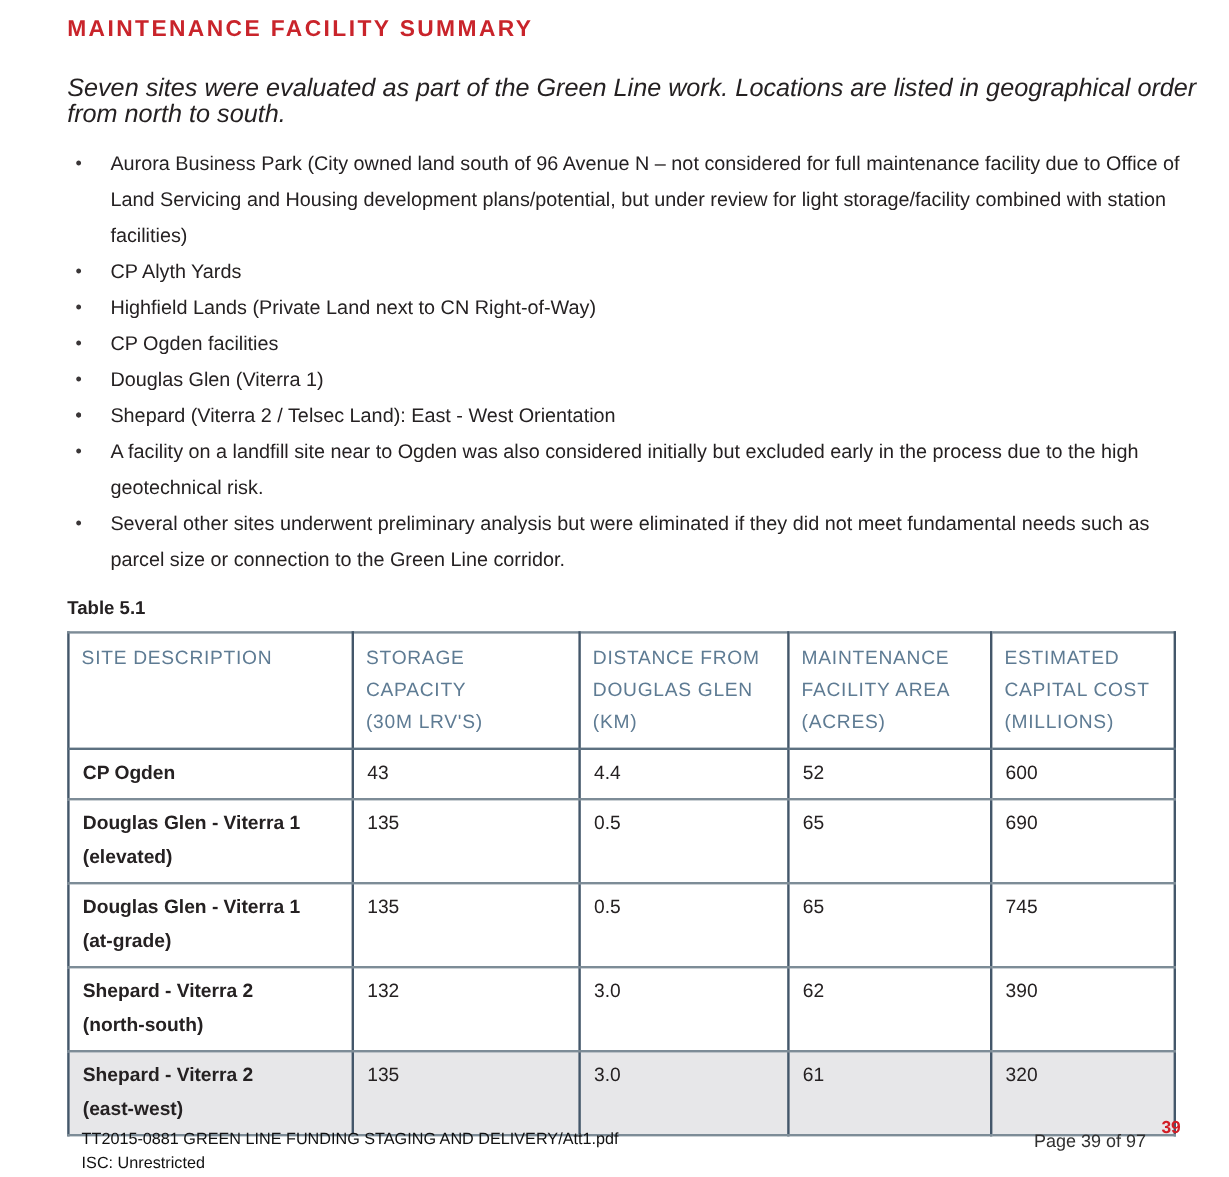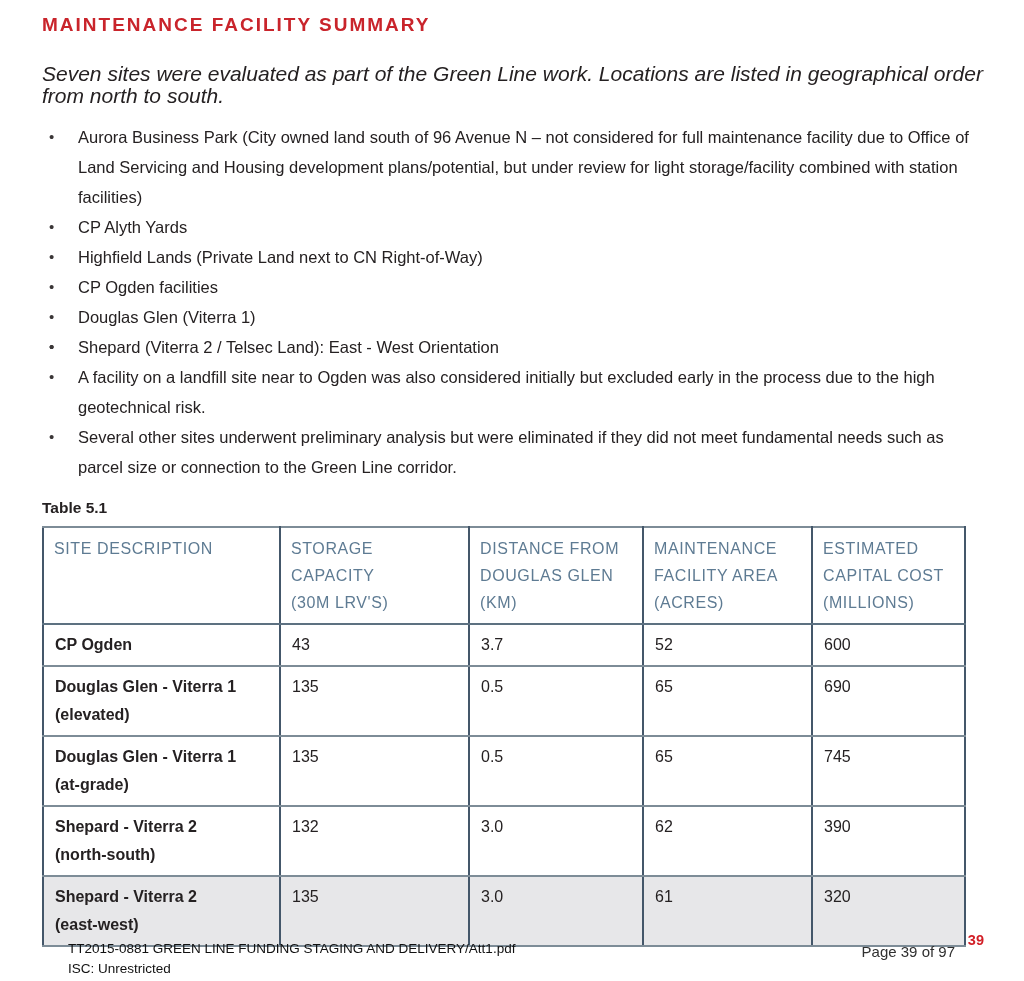--- a/index.html
+++ b/index.html
@@ -5,21 +5,21 @@
   * { box-sizing: border-box; }
   html, body { margin: 0; padding: 0; }
   body {
     width: 1024px; height: 981px;
     background: #ffffff;
     font-family: "Liberation Sans", sans-serif;
     color: #252122;
     position: relative;
     overflow: hidden;
   }
-  .content { position: absolute; left: 42px; top: 0; width: 944px; }
+  .content { position: absolute; left: 56px; top: 0; width: 944px; }
 
   .page-title {
     margin: 14px 0 0 0;
     font-size: 19px;
     font-weight: bold;
     letter-spacing: 2px;
     color: #c9242b;
   }
   .intro {
     margin: 27px 0 0 0;
@@ -151,21 +151,21 @@
 (ACRES)</th>
         <th>ESTIMATED
 CAPITAL COST
 (MILLIONS)</th>
       </tr>
     </thead>
     <tbody>
         <tr style="height: 41px;">
           <td class="site-cell">CP Ogden</td>
           <td class="num-cell">43</td>
-          <td class="num-cell">3.7</td>
+          <td class="num-cell">4.4</td>
           <td class="num-cell">52</td>
           <td class="num-cell">600</td>
         </tr>
         <tr style="height: 61px;">
           <td class="site-cell">Douglas Glen - Viterra 1
 (elevated)</td>
           <td class="num-cell">135</td>
           <td class="num-cell">0.5</td>
           <td class="num-cell">65</td>
           <td class="num-cell">690</td>

